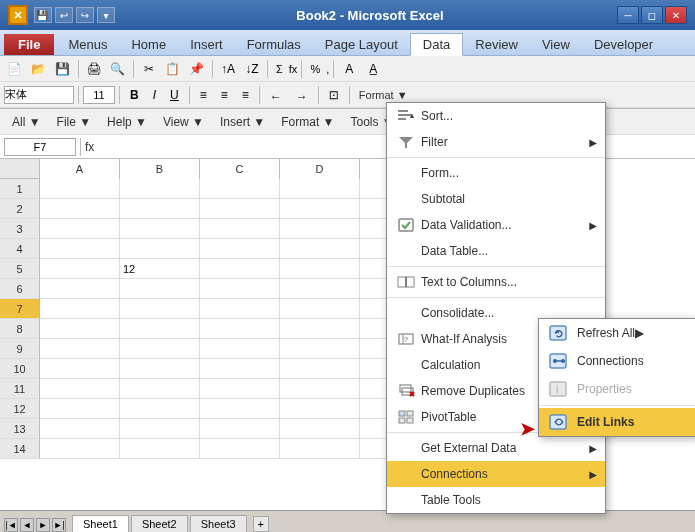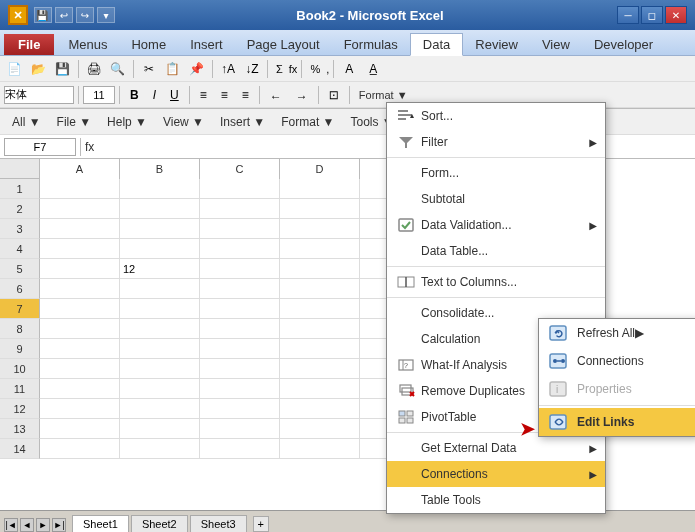--- a/index.html
+++ b/index.html
@@ -121,22 +121,22 @@
     <div class="title-bar-btn">◻</div>
     <div class="title-bar-btn close">✕</div>
   </div>
 </div>
 
 <div class="ribbon-tabs">
   <div class="ribbon-tab file-tab">File</div>
   <div class="ribbon-tab">Menus</div>
   <div class="ribbon-tab">Home</div>
   <div class="ribbon-tab">Insert</div>
+  <div class="ribbon-tab">Formulas</div>
   <div class="ribbon-tab">Page Layout</div>
-  <div class="ribbon-tab">Formulas</div>
   <div class="ribbon-tab active">Data</div>
   <div class="ribbon-tab">Review</div>
   <div class="ribbon-tab">View</div>
   <div class="ribbon-tab">Developer</div>
 </div>
 
 <div class="toolbar-area">
   <div class="toolbar-row">
     <div class="toolbar-icon-btn">📄</div>
     <div class="toolbar-icon-btn">📂</div>
@@ -449,33 +449,33 @@
           </svg>
       </span>
       <span>Text to Columns...</span>
     </div>
     <div class="dropdown-separator"></div>
     <div class="dropdown-item">
       <span class="item-icon"></span>
       <span>Consolidate...</span>
     </div>
     <div class="dropdown-item">
-      <span class="item-icon"></span>
-      <span>Calculation</span>
-      <span class="item-arrow">▶</span>
-    </div>
-    <div class="dropdown-item">
       <span class="item-icon">
         <svg width="18" height="16" viewBox="0 0 18 16">
             <rect x="2" y="3" width="14" height="10" fill="none" stroke="#888" stroke-width="1.2"></rect>
             <line x1="6" y1="3" x2="6" y2="13" stroke="#888" stroke-width="1"></line>
             <text x="7" y="11" font-size="7" fill="#555">?</text>
           </svg>
       </span>
       <span>What-If Analysis</span>
+      <span class="item-arrow">▶</span>
+    </div>
+    <div class="dropdown-item">
+      <span class="item-icon"></span>
+      <span>Calculation</span>
       <span class="item-arrow">▶</span>
     </div>
     <div class="dropdown-item">
       <span class="item-icon">
         <svg width="18" height="16" viewBox="0 0 18 16">
             <rect x="3" y="2" width="11" height="7" fill="none" stroke="#888" stroke-width="1.2"></rect>
             <rect x="5" y="5" width="11" height="7" fill="none" stroke="#888" stroke-width="1.2"></rect>
             <line x1="13" y1="9" x2="17" y2="13" stroke="#c00" stroke-width="2"></line>
             <line x1="17" y1="9" x2="13" y2="13" stroke="#c00" stroke-width="2"></line>
           </svg>

